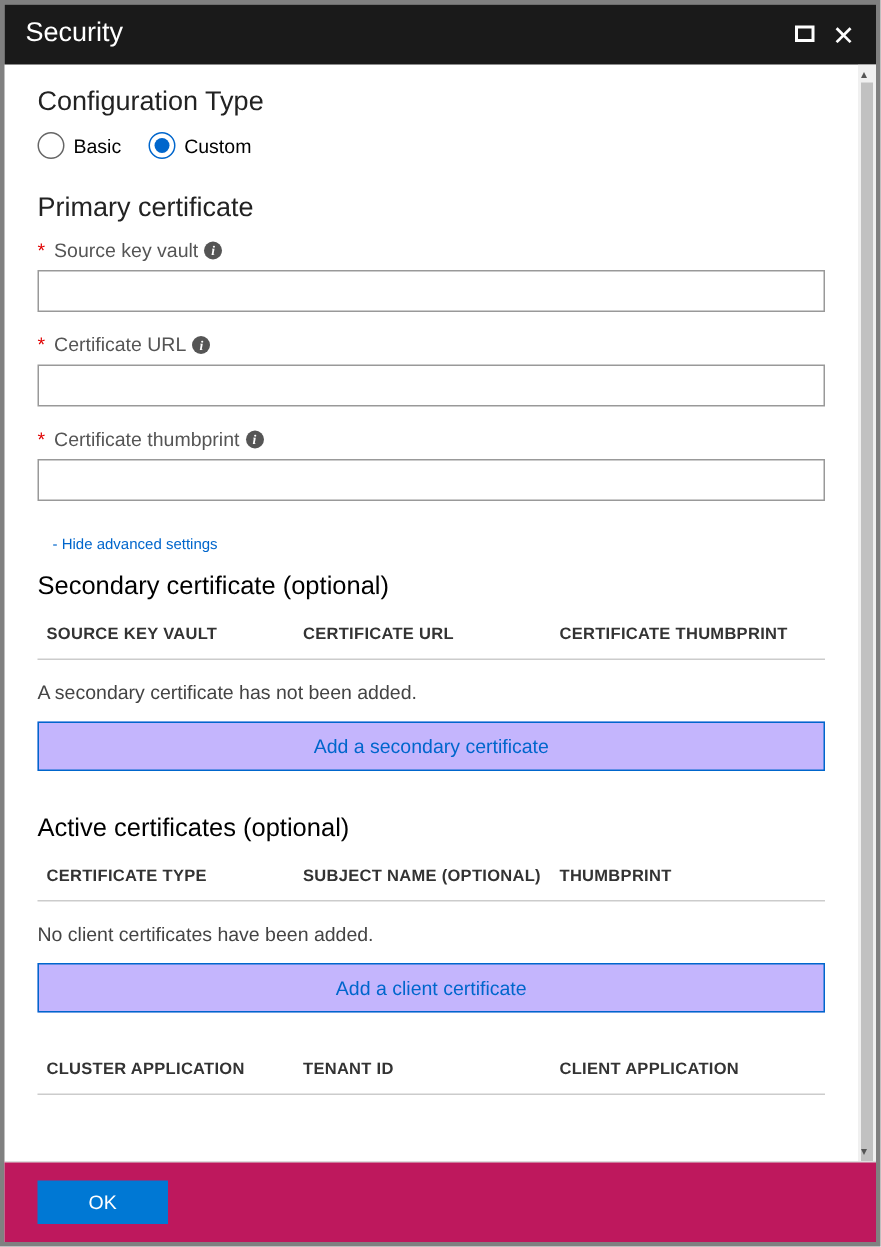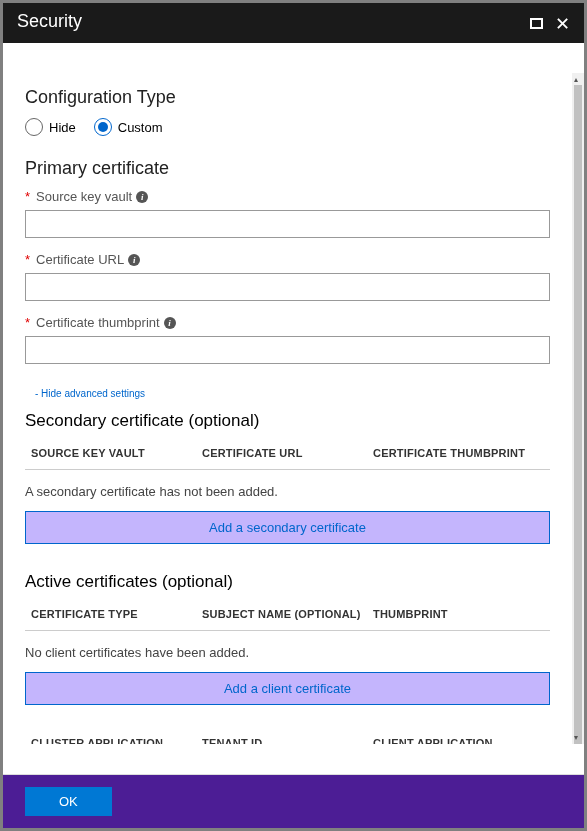--- a/index.html
+++ b/index.html
@@ -10,21 +10,20 @@
       height: 831px;
       overflow: hidden;
       position: relative;
     }
     .window {
       position: absolute;
       top: 3px; left: 3px; right: 3px; bottom: 3px;
       background: #fff;
       display: flex;
       flex-direction: column;
-      gap: 30px;
     }
     .titlebar {
       background: #1a1a1a;
       color: #fff;
       padding: 8px 14px 10px 14px;
       display: flex;
       align-items: flex-start;
       justify-content: space-between;
     }
     .titlebar-text h1 { font-size: 18px; font-weight: 400; }
@@ -80,21 +79,21 @@
     }
     .col { flex: 1; }
     .empty-msg { font-size: 13px; color: #444; padding: 14px 0 12px 0; }
     .add-btn {
       width:100%; border:1px solid #0066cc; background:#c4b5fd;
       color:#0066cc; font-size:13px; padding: 8px 0; text-align:center;
       cursor:pointer; margin-bottom: 22px;
     }
     .footer {
       border-top: 1px solid #ddd; padding: 12px 22px;
-      background:#4c1d95;
+      background:#be185d;
     }
     .ok-btn {
       background:#0078d4; color:#fff; border:none;
       padding: 7px 34px; font-size:13px; cursor:pointer;
     }
     .restore-icon { width:13px; height:11px; border:2px solid #fff; display:inline-block; position:relative;}
     .close-x { font-size:18px; line-height:12px; font-weight:300;}
   </style>
 </head>
 <body>
@@ -111,21 +110,21 @@
     </div>
   </div>
 
   <div class="content-wrap">
     <div class="content">
 
       <h2 class="section">Configuration Type</h2>
       <div class="radio-row">
         <div class="radio-item">
           <span class="radio-outer"></span>
-          <span>Hide</span>
+          <span>Basic</span>
         </div>
         <div class="radio-item">
           <span class="radio-outer selected">
               <span class="radio-inner"></span>
             </span>
           <span>Custom</span>
         </div>
       </div>
 
       <h2 class="section">Primary certificate</h2>

